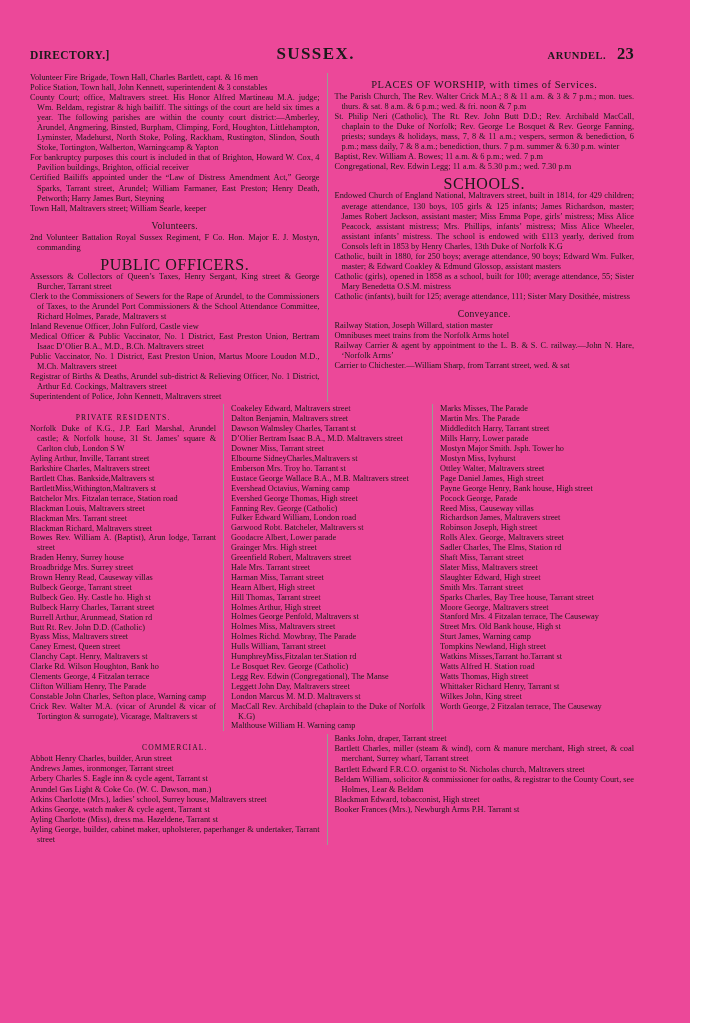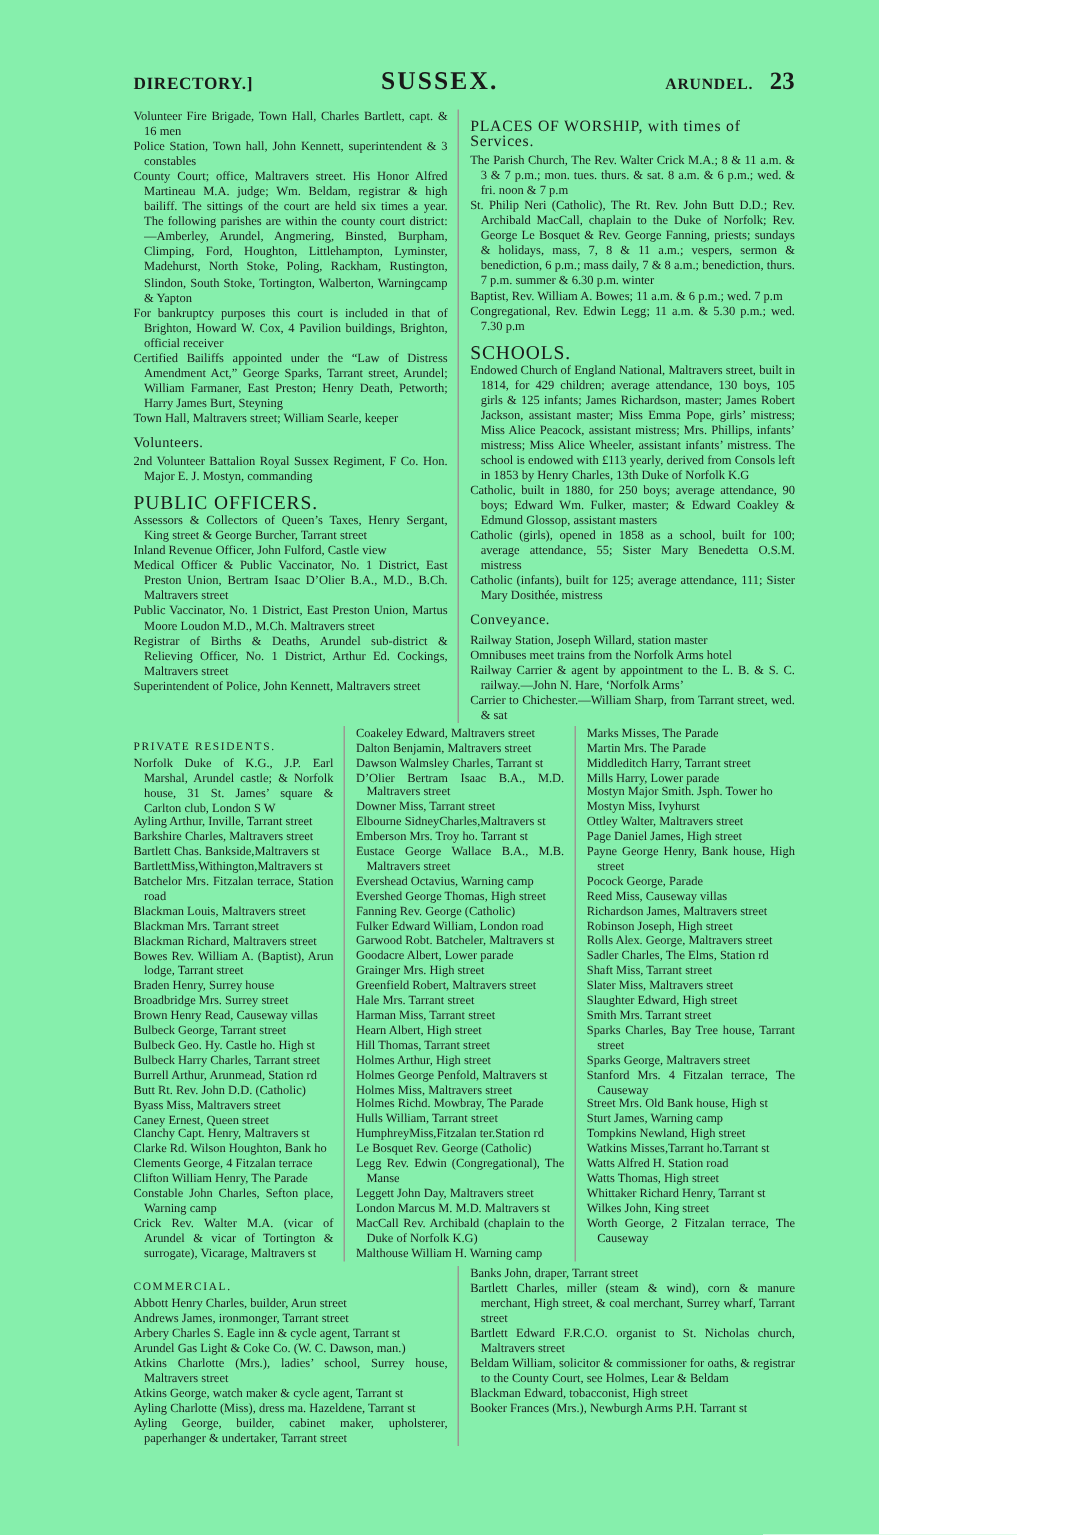--- a/index.html
+++ b/index.html
@@ -6,26 +6,26 @@
     margin: 0;
     padding: 0;
     background: #ffffff;
   }
   body {
     font-family: "Liberation Serif", "DejaVu Serif", serif;
     color: #1a1a1a;
   }
   .page {
     position: relative;
-    width: 586px;
+    width: 690px;
     height: 1023px;
-    background: #86efac;
+    background: #ec4899;
     overflow: hidden;
     box-sizing: border-box;
-    padding: 44px 56px 10px 89px;
+    padding: 44px 56px 10px 30px;
   }
 
   
   .runhead {
     display: flex;
     align-items: baseline;
     justify-content: space-between;
     font-weight: bold;
     margin-bottom: 9px;
     letter-spacing: .2px;
@@ -75,27 +75,27 @@
     hyphens: manual;
   }
   .entry {
     padding-left: 7px;
     text-indent: -7px;
     margin: 0;
   }
   .entry + .entry { margin-top: 0; }
 
   .sechead {
-    text-align: left;
+    text-align: center;
     font-size: 10.5px;
     letter-spacing: .5px;
     margin: 7px 0 2px 0;
   }
   .sechead.caps {
-    font-size: 13px;
+    font-size: 16px;
     letter-spacing: .6px;
   }
   .sechead.small {
     font-size: 7.6px;
     letter-spacing: 1.1px;
     margin: 9px 0 2px 0;
   }
   .sechead.roman {
     font-size: 9.6px;
     letter-spacing: .3px;
@@ -145,20 +145,21 @@
       </div>
 
       <div class="sechead roman">Volunteers.</div>
       <div>
         <p class="entry">2nd Volunteer Battalion Royal Sussex Regiment, F Co. Hon. Major E. J. Mostyn, commanding</p>
       </div>
 
       <div class="sechead caps">PUBLIC OFFICERS.</div>
       <div>
         <p class="entry">Assessors &amp; Collectors of Queen’s Taxes, Henry Sergant, King street &amp; George Burcher, Tarrant street</p>
+        <p class="entry">Clerk to the Commissioners of Sewers for the Rape of Arundel, to the Commissioners of Taxes, to the Arundel Port Commissioners &amp; the School Attendance Committee, Richard Holmes, Parade, Maltravers st</p>
         <p class="entry">Inland Revenue Officer, John Fulford, Castle view</p>
         <p class="entry">Medical Officer &amp; Public Vaccinator, No. 1 District, East Preston Union, Bertram Isaac D’Olier B.A., M.D., B.Ch. Maltravers street</p>
         <p class="entry">Public Vaccinator, No. 1 District, East Preston Union, Martus Moore Loudon M.D., M.Ch. Maltravers street</p>
         <p class="entry">Registrar of Births &amp; Deaths, Arundel sub-district &amp; Relieving Officer, No. 1 District, Arthur Ed. Cockings, Maltravers street</p>
         <p class="entry">Superintendent of Police, John Kennett, Maltravers street</p>
       </div>
     </div>
 
     <div class="rule"></div>
 
@@ -276,21 +277,21 @@
         <p class="entry">Reed Miss, Causeway villas</p>
         <p class="entry">Richardson James, Maltravers street</p>
         <p class="entry">Robinson Joseph, High street</p>
         <p class="entry">Rolls Alex. George, Maltravers street</p>
         <p class="entry">Sadler Charles, The Elms, Station rd</p>
         <p class="entry">Shaft Miss, Tarrant street</p>
         <p class="entry">Slater Miss, Maltravers street</p>
         <p class="entry">Slaughter Edward, High street</p>
         <p class="entry">Smith Mrs. Tarrant street</p>
         <p class="entry">Sparks Charles, Bay Tree house, Tarrant street</p>
-        <p class="entry">Sparks George, Maltravers street</p>
+        <p class="entry">Moore George, Maltravers street</p>
         <p class="entry">Stanford Mrs. 4 Fitzalan terrace, The Causeway</p>
         <p class="entry">Street Mrs. Old Bank house, High st</p>
         <p class="entry">Sturt James, Warning camp</p>
         <p class="entry">Tompkins Newland, High street</p>
         <p class="entry">Watkins Misses,Tarrant ho.Tarrant st</p>
         <p class="entry">Watts Alfred H. Station road</p>
         <p class="entry">Watts Thomas, High street</p>
         <p class="entry">Whittaker Richard Henry, Tarrant st</p>
         <p class="entry">Wilkes John, King street</p>
         <p class="entry">Worth George, 2 Fitzalan terrace, The Causeway</p>

